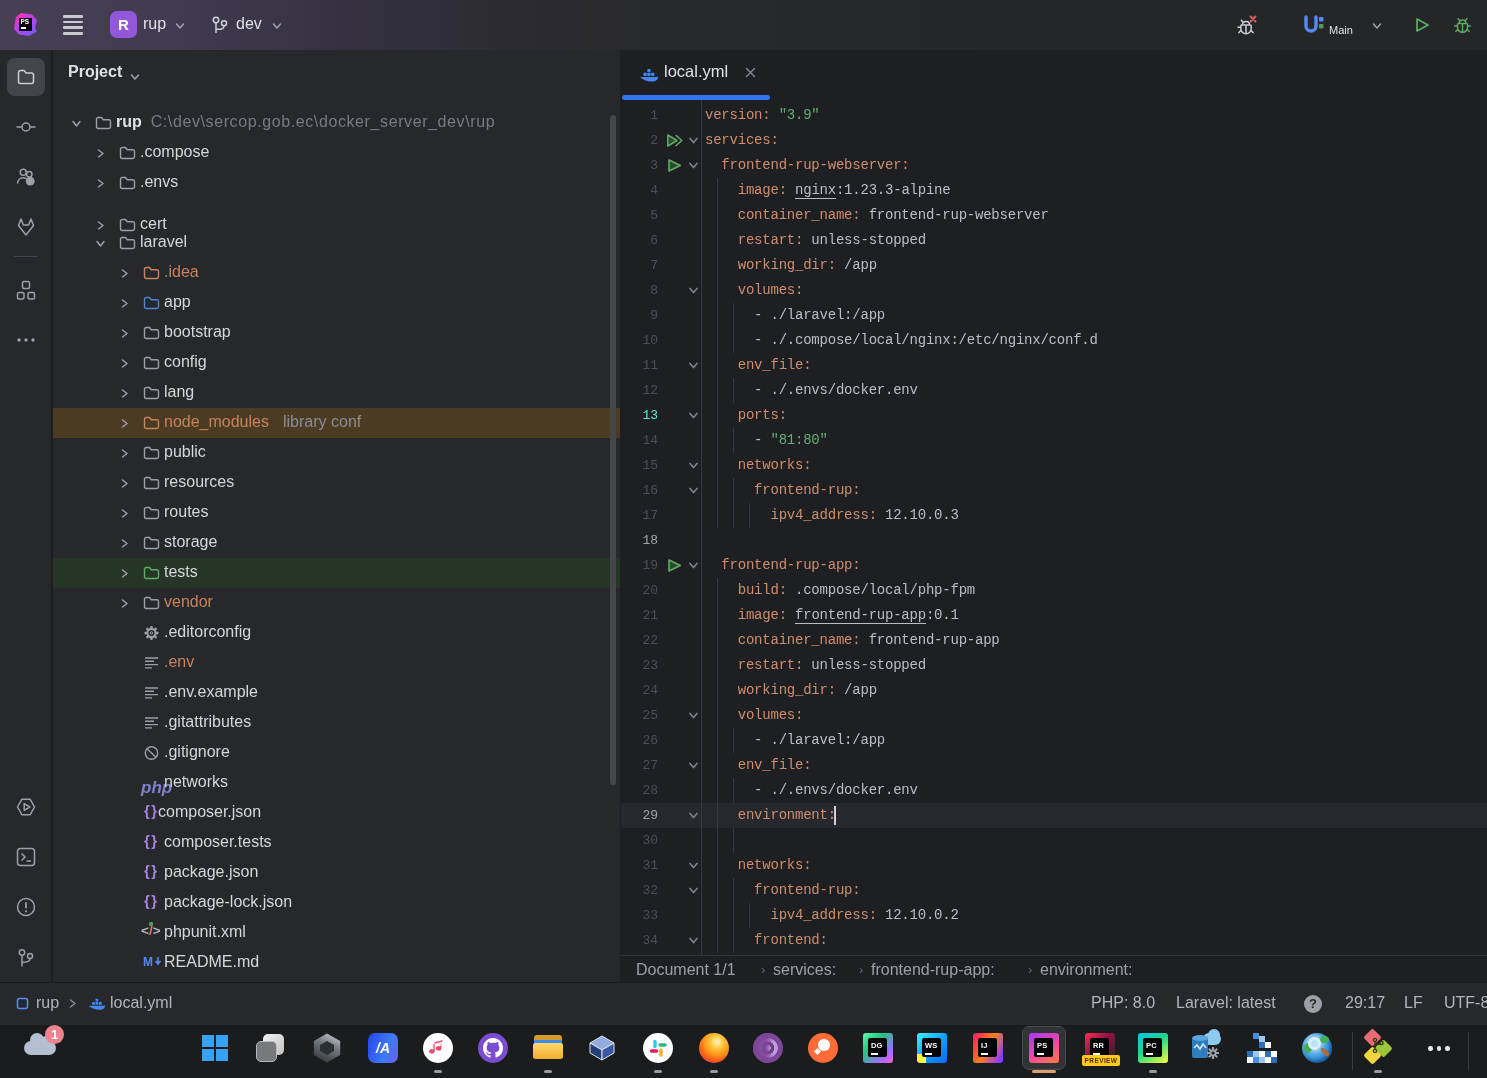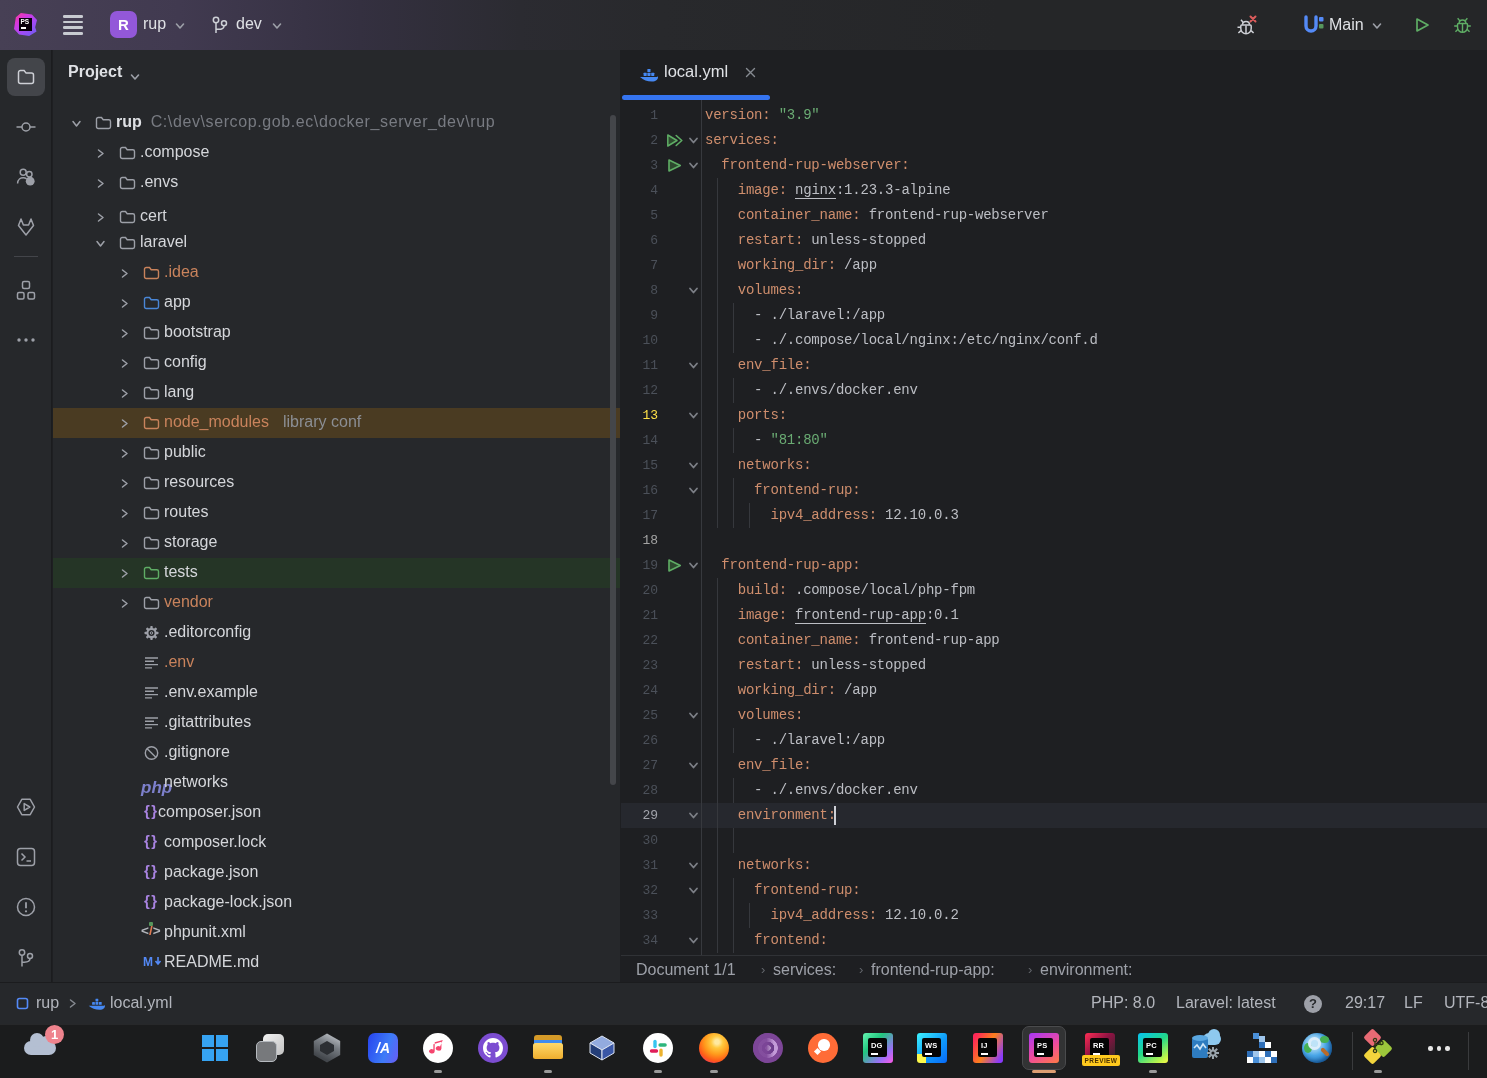--- a/index.html
+++ b/index.html
@@ -82,21 +82,21 @@
    <path d="M5.8 11 h8.4 a1 1 0 0 1 1 1 v2.6 a5.2 5.2 0 0 1 -10.4 0 V12 a1 1 0 0 1 1 -1 z"></path>
    <path d="M6.5 10.8 c0 -4.4 7 -4.4 7 0 M10 11.5 v8.3 M4.8 13.2 H1.5 M4.9 16.6 L2.4 19 M15.1 16.6 L17.6 19 M6.8 7.9 L5 5.8"></path>
         </g>
    <path d="M14.5 2.5 L19.5 7.5 M19.5 2.5 L14.5 7.5" stroke="#db5c5c" stroke-width="2" stroke-linecap="round"></path>
       </svg>
  <svg class="abs" style="left:1303px;top:14px" width="21" height="21" viewBox="0 0 21 21">
    <path d="M3 3 v9 a5 5 0 0 0 10 0 V3" fill="none" stroke="#548af7" stroke-width="3.4" stroke-linecap="round"></path>
    <rect x="16" y="3" width="4.5" height="4.5" rx="1" fill="#548af7"></rect>
         <rect x="16" y="10" width="4.5" height="4.5" rx="1" fill="#57965c"></rect>
       </svg>
- <div class="tbtxt" style="left:1329px;font-size:16px;top:16px">Main</div>
+ <div class="tbtxt" style="left:1329px;font-size:11px;top:24px">Main</div>
  <svg class="abs" style="left:1371px;top:20px" width="12" height="12" viewBox="0 0 12 12">
         <polyline points="2.5,4 6,8 9.5,4" fill="none" stroke="#9da0a8" stroke-width="1.6" stroke-linecap="round" stroke-linejoin="round"></polyline>
       </svg>
  <svg class="abs" style="left:1413px;top:16px" width="18" height="18" viewBox="0 0 18 18">
         <path d="M4 3.1 L15 9 L4 14.9 Z" fill="none" stroke="#5fad65" stroke-width="1.7" stroke-linejoin="round"></path>
       </svg>
  <svg class="abs" style="left:1452px;top:14px" width="21" height="21" viewBox="0 0 22 22" fill="none" stroke="#5fad65" stroke-width="1.5">
    <path d="M6.8 10 h8.4 a1 1 0 0 1 1 1 v3 a5.2 5.2 0 0 1 -10.4 0 v-3 a1 1 0 0 1 1 -1 z"></path>
    <path d="M7.5 9.8 c0 -4.6 7 -4.6 7 0 M11 10.5 v8.8 M5.8 12.5 H2.3 M16.2 12.5 h3.5 M6.3 16 L3.6 18.6 M15.7 16 L18.4 18.6 M7.8 6.7 L5.9 4.4 M14.2 6.7 L16.1 4.4"></path>
       </svg>
@@ -198,21 +198,21 @@
       </div>
 <div class="trow" style="top:118px">
         <svg class="tchev" style="left:41px" width="13" height="13" viewBox="0 0 13 13">
           <polyline points="4.5,3 9,6.5 4.5,10" fill="none" stroke="#9da0a8" stroke-width="1.5" stroke-linecap="round" stroke-linejoin="round"></polyline>
         </svg>
         <svg class="ticon" style="left:66px" width="17" height="16" viewBox="0 0 17 16">
           <path d="M1.5 4.2 a1.7 1.7 0 0 1 1.7 -1.7 h3.3 l1.7 2.2 h5.6 a1.7 1.7 0 0 1 1.7 1.7 v5.4 a1.7 1.7 0 0 1 -1.7 1.7 h-10.6 a1.7 1.7 0 0 1 -1.7 -1.7 Z" fill="none" stroke="#9da0a8" stroke-width="1.4"></path>
         </svg>
         <span class="tlab " style="left:87px">.envs</span>
       </div>
-<div class="trow" style="top:152px">
+<div class="trow" style="top:160px">
         <svg class="tchev" style="left:41px" width="13" height="13" viewBox="0 0 13 13">
           <polyline points="4.5,3 9,6.5 4.5,10" fill="none" stroke="#9da0a8" stroke-width="1.5" stroke-linecap="round" stroke-linejoin="round"></polyline>
         </svg>
         <svg class="ticon" style="left:66px" width="17" height="16" viewBox="0 0 17 16">
           <path d="M1.5 4.2 a1.7 1.7 0 0 1 1.7 -1.7 h3.3 l1.7 2.2 h5.6 a1.7 1.7 0 0 1 1.7 1.7 v5.4 a1.7 1.7 0 0 1 -1.7 1.7 h-10.6 a1.7 1.7 0 0 1 -1.7 -1.7 Z" fill="none" stroke="#9da0a8" stroke-width="1.4"></path>
         </svg>
         <span class="tlab " style="left:87px">cert</span>
       </div>
 <div class="trow" style="top:178px">
         <svg class="tchev" style="left:41px" width="13" height="13" viewBox="0 0 13 13">
@@ -383,21 +383,21 @@
 <div class="trow" style="top:718px">
         <span class="ticon" style="left:88px;top:10px;color:#7d80cc;font-style:italic;font-weight:bold;font-size:17px;position:absolute">php</span>
         <span class="tlab " style="left:111px">networks</span>
       </div>
 <div class="trow" style="top:748px">
         <span class="ticon" style="left:91px;top:4px;color:#a883e0;font-weight:bold;font-size:15px;position:absolute">{<span style="display:inline-block;width:1.5px"></span>}</span>
         <span class="tlab " style="left:105px">composer.json</span>
       </div>
 <div class="trow" style="top:778px">
         <span class="ticon" style="left:91px;top:4px;color:#a883e0;font-weight:bold;font-size:15px;position:absolute">{<span style="display:inline-block;width:1.5px"></span>}</span>
-        <span class="tlab " style="left:111px">composer.lock</span>
+        <span class="tlab " style="left:111px">composer.tests</span>
       </div>
 <div class="trow" style="top:808px">
         <span class="ticon" style="left:91px;top:4px;color:#a883e0;font-weight:bold;font-size:15px;position:absolute">{<span style="display:inline-block;width:1.5px"></span>}</span>
         <span class="tlab " style="left:111px">package.json</span>
       </div>
 <div class="trow" style="top:838px">
         <span class="ticon" style="left:91px;top:4px;color:#a883e0;font-weight:bold;font-size:15px;position:absolute">{<span style="display:inline-block;width:1.5px"></span>}</span>
         <span class="tlab " style="left:111px">package-lock.json</span>
       </div>
 <div class="trow" style="top:868px">
@@ -447,21 +447,21 @@
 <div class="num" style="top:103px;color:#4b5059">3</div>
 <div class="num" style="top:128px;color:#4b5059">4</div>
 <div class="num" style="top:153px;color:#4b5059">5</div>
 <div class="num" style="top:178px;color:#4b5059">6</div>
 <div class="num" style="top:203px;color:#4b5059">7</div>
 <div class="num" style="top:228px;color:#4b5059">8</div>
 <div class="num" style="top:253px;color:#4b5059">9</div>
 <div class="num" style="top:278px;color:#4b5059">10</div>
 <div class="num" style="top:303px;color:#4b5059">11</div>
 <div class="num" style="top:328px;color:#4b5059">12</div>
-<div class="num" style="top:353px;color:#fde047">13</div>
+<div class="num" style="top:353px;color:#5eead4">13</div>
 <div class="num" style="top:378px;color:#4b5059">14</div>
 <div class="num" style="top:403px;color:#4b5059">15</div>
 <div class="num" style="top:428px;color:#4b5059">16</div>
 <div class="num" style="top:453px;color:#4b5059">17</div>
 <div class="num" style="top:478px;color:#a3a3a3">18</div>
 <div class="num" style="top:503px;color:#4b5059">19</div>
 <div class="num" style="top:528px;color:#4b5059">20</div>
 <div class="num" style="top:553px;color:#4b5059">21</div>
 <div class="num" style="top:578px;color:#4b5059">22</div>
 <div class="num" style="top:603px;color:#4b5059">23</div>

